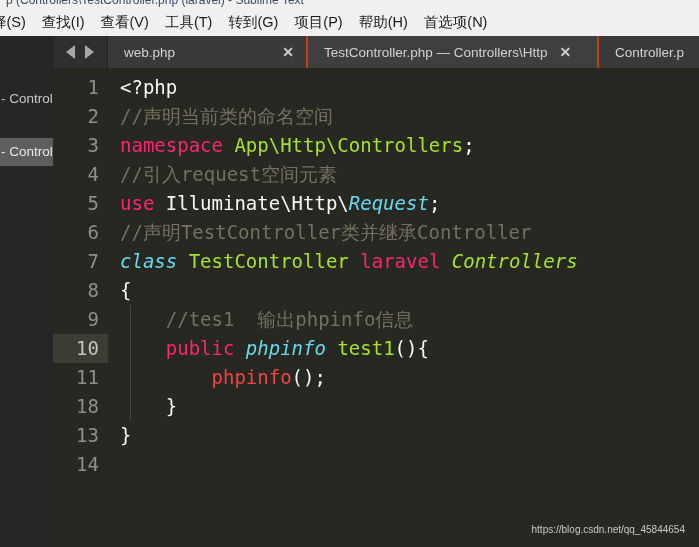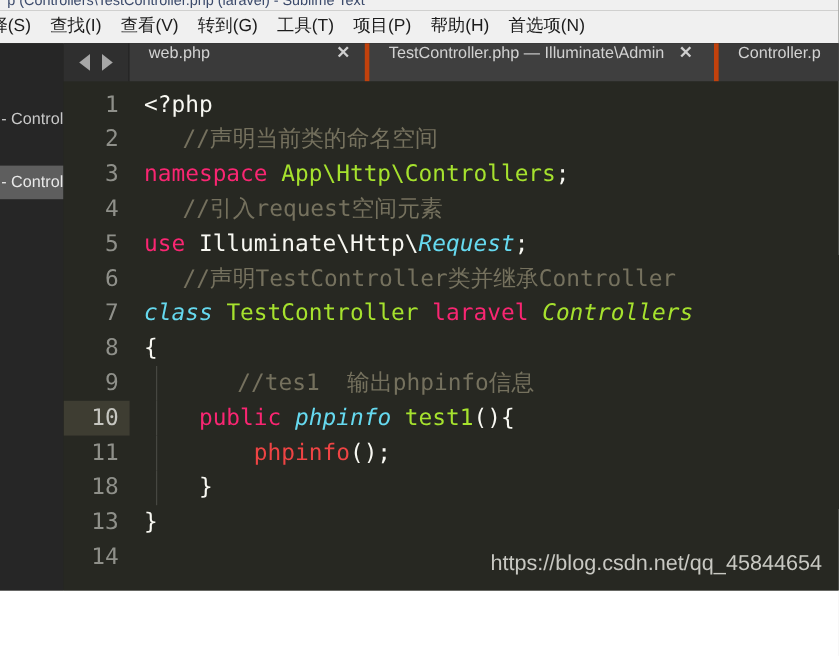--- a/index.html
+++ b/index.html
@@ -10,21 +10,21 @@
   body {
     width: 699px;
     height: 547px;
     overflow: hidden;
     font-family: "Liberation Sans", sans-serif;
     -webkit-font-smoothing: antialiased;
   }
   #app {
     position: relative;
     width: 699px;
-    height: 492px;
+    height: 547px;
     overflow: hidden;
     background: #272822;
   }
 
   
   .titlebar {
     position: absolute;
     left: 0; top: -9px;
     width: 699px; height: 18px;
     background: #f0f0f0;
@@ -111,23 +111,23 @@
     border-top: 7px solid transparent;
     border-bottom: 7px solid transparent;
     cursor: pointer;
   }
   .tri.left  { border-right: 9px solid #a7a7a7; }
   .tri.right { border-left: 9px solid #a7a7a7; }
 
   .tab {
     position: relative;
     display: flex;
-    align-items: flex-start;
+    align-items: center;
     background: #3a3a3a;
-    border-right: 4px solid #c2410c;
+    border-right: 2px solid #c2410c;
     padding: 0 12px 0 16px;
     box-sizing: border-box;
     flex: 0 0 auto;
     white-space: nowrap;
     overflow: hidden;
     cursor: pointer;
   }
   .tab.active { background: #3f3f3f; }
   .tab .tab-label {
     font-size: 13.5px;
@@ -202,77 +202,77 @@
     left: 77px;
     top: 0;
     width: 1px;
     height: 29px;
     background: transparent;
   }
   .line.ind .code::before { background: #464741; }
 
   
   .t-plain   { color: #f8f8f2; }
-  .t-comment { color: #75715e; margin-left: 32px; }
+  .t-comment { color: #75715e; }
   .t-keyword { color: #f92672; }
   .t-string  { color: #a6e22e; }
   .t-class   { color: #a6e22e; font-style: italic; }
   .t-func    { color: #a6e22e; }
   .t-ital    { color: #66d9ef; font-style: italic; }
   .t-callf   { color: #ef4444; }
   .t-punc    { color: #f8f8f2; }
 
   
   .watermark {
     position: absolute;
     right: 14px;
     bottom: 12px;
-    font-size: 18px;
+    font-size: 10px;
     color: #d6d6d0;
     font-family: "Liberation Sans", sans-serif;
     white-space: nowrap;
     opacity: .92;
   }
 </style>
 </head>
 <body>
 
 <div id="app">
 
   <div class="titlebar">
     <span>p (Controllers\TestController.php (laravel) - Sublime Text</span>
   </div>
 
   <div class="menubar" id="menubar">
       <div class="menu-item">择(S)</div>
       <div class="menu-item">查找(I)</div>
       <div class="menu-item">查看(V)</div>
+      <div class="menu-item">工具(T)</div>
       <div class="menu-item">转到(G)</div>
-      <div class="menu-item">工具(T)</div>
       <div class="menu-item">项目(P)</div>
       <div class="menu-item">帮助(H)</div>
       <div class="menu-item">首选项(N)</div>
     </div>
 
   <div class="sidebar" id="sidebar">
       <div class="sb-item one">- Controll</div>
       <div class="sb-item two">- Controll</div>
     </div>
 
   <div class="tabbar">
     <div class="tab-navs">
       <div class="tri left"></div>
       <div class="tri right"></div>
     </div>
     <div class="tab t1">
       <span class="tab-label">web.php</span>
       <span class="tab-close">✕</span>
     </div>
     <div class="tab t2 active">
-      <span class="tab-label">TestController.php — Illuminate\Admin</span>
+      <span class="tab-label">TestController.php — Controllers\Http</span>
       <span class="tab-close">✕</span>
     </div>
     <div class="tab t3">
       <span class="tab-label">Controller.p</span>
     </div>
   </div>
 
   <div class="editor">
     <div class="code-area" id="code-area">
         <div class="line"><div class="gutter">1</div><div class="code"><span class="t-plain">&lt;?php</span></div></div>

